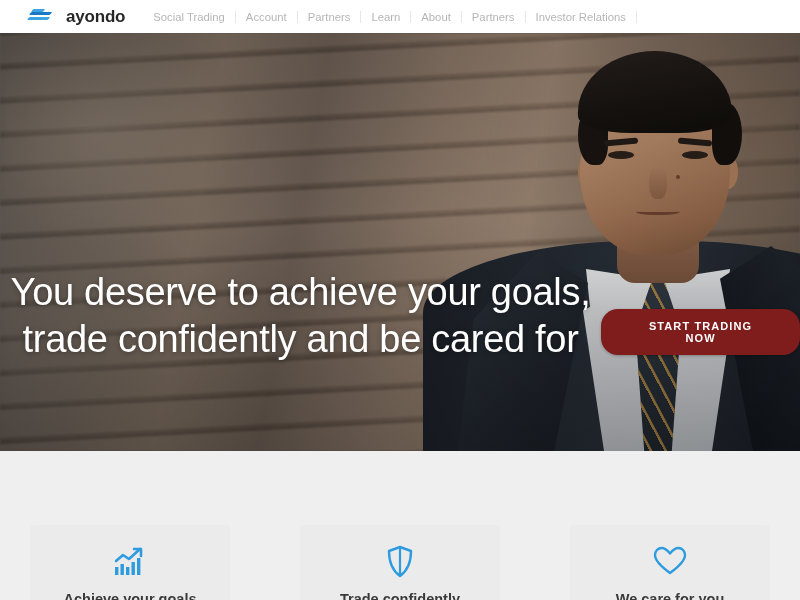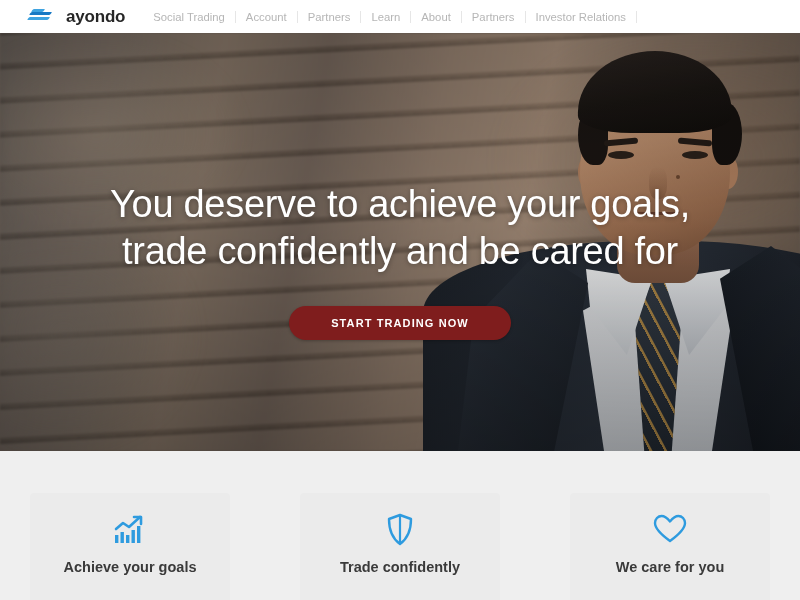--- a/index.html
+++ b/index.html
@@ -196,21 +196,21 @@
   .p-mole{
     position:absolute; bottom:272px; left:50%; margin-left:18px;
     width:4px; height:4px; background:#6a4630; border-radius:50%;
   }
   .hero-shade{
     position:absolute; inset:0;
     background:linear-gradient(180deg, rgba(0,0,0,0.18) 0%, rgba(0,0,0,0.10) 45%, rgba(0,0,0,0.30) 100%);
   }
   .hero-content{
     position:absolute; inset:0;
-    display:flex; flex-direction:column; align-items:center;
+    display:flex; flex-direction:row; align-items:center;
     padding-top:148px;
   }
   .hero-title{
     font-size:38px; font-weight:300; color:#ffffff;
     text-align:center; line-height:1.24;
     letter-spacing:-0.3px;
     text-shadow:0 1px 5px rgba(0,0,0,0.32);
     width:720px;
   }
   .btn-cta{
@@ -220,21 +220,21 @@
     font-size:11px; font-weight:bold; letter-spacing:1.1px;
     border:none; border-radius:17px;
     padding:11px 42px; cursor:pointer;
     box-shadow:0 1px 3px rgba(0,0,0,0.25);
   }
 
   
   .features{
     height:149px;
     background:#efefef;
-    padding-top:42px;
+    padding-top:74px;
   }
   .cards{
     width:740px; margin:0 auto;
     display:flex; justify-content:space-between;
   }
   .card{
     width:200px; height:120px;
     background:#ebebeb;
     border-radius:4px;
     display:flex; flex-direction:column; align-items:center;

